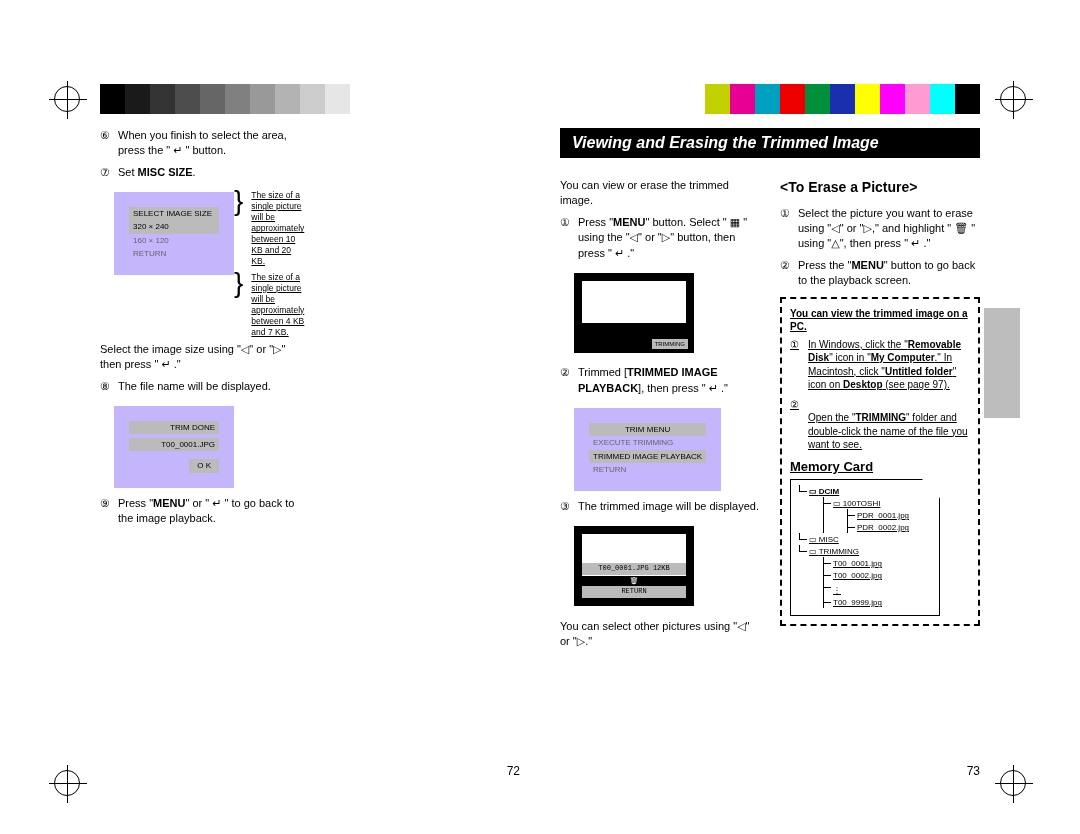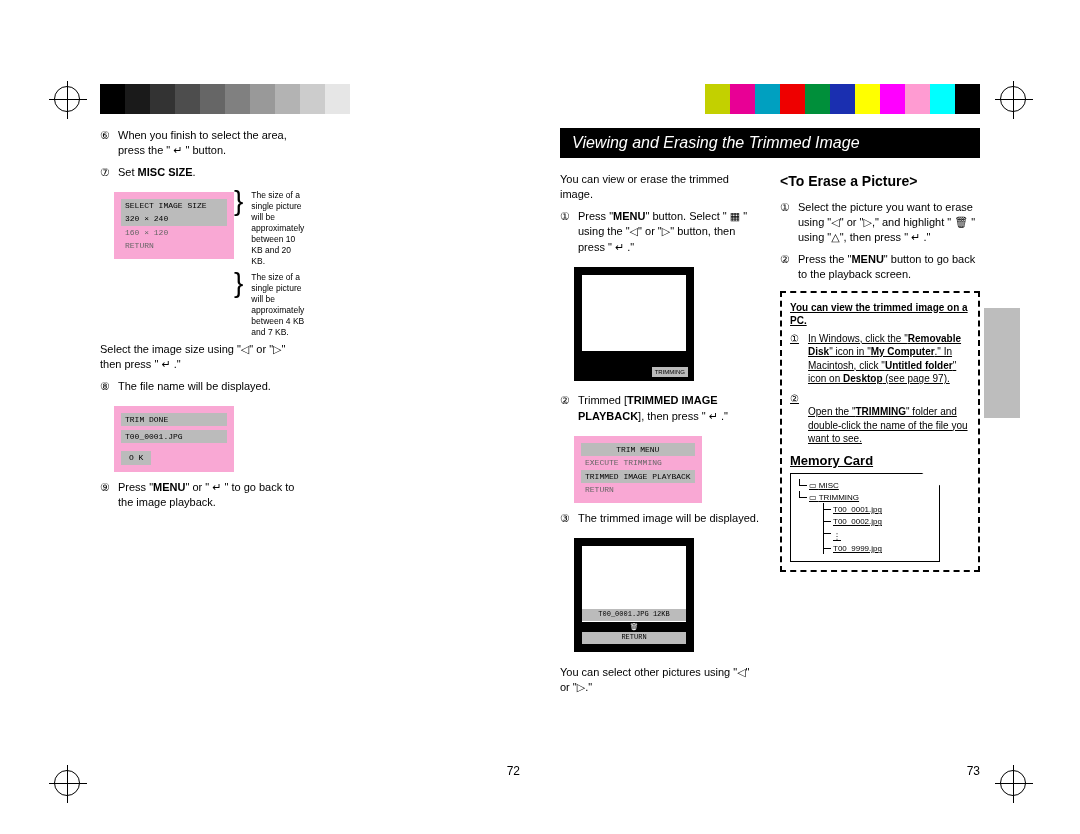--- a/index.html
+++ b/index.html
@@ -66,59 +66,59 @@
     top: 180px;
     width: 36px;
     height: 110px;
     background: #bdbdbd;
   }
 
   .title-bar {
     background: #000;
     color: #fff;
     font-style: italic;
-    font-weight: normal;
+    font-weight: bold;
     font-size: 16px;
     padding: 6px 12px;
-    margin-bottom: 14px;
+    margin-bottom: 20px;
   }
   .cols {
     display: flex;
     gap: 20px;
     flex: 1;
   }
   .col { flex: 1; font-size: 11px; line-height: 1.4; }
 
   .section-head {
     font-size: 14px;
     font-weight: bold;
     margin-bottom: 8px;
   }
 
   p { margin-bottom: 6px; }
   .step { display: flex; gap: 4px; margin-bottom: 6px; }
   .step-num { flex: 0 0 14px; }
 
   .lcd {
-    background: #f9a8d4;
+    background: #c4b5fd;
     color: #fff;
-    font-family: Liberation Mono, monospace;
+    font-family: Liberation Sans, sans-serif;
     font-size: 8px;
-    padding: 7px;
+    padding: 15px;
     margin: 6px 0 8px 14px;
     display: inline-block;
     min-width: 120px;
   }
   .lcd .row { padding: 1px 4px; }
   .lcd .hl { background: #bbb; color: #000; }
   .lcd img, .lcd-img {
     background: #000;
     margin: 6px 0 8px 14px;
     width: 120px;
-    height: 114px;
+    height: 80px;
     position: relative;
     display: inline-block;
   }
   .lcd-img .inner-img {
     position: absolute;
     top: 8px; left: 8px; right: 8px; bottom: 30px;
     background: #fff;
   }
   .lcd-img .caption {
     position: absolute;
@@ -126,20 +126,21 @@
     color: #fff;
     font-size: 7px;
     font-family: "Courier New", monospace;
     text-align: center;
   }
 
   .sidenote {
     font-size: 8.5px;
     line-height: 1.3;
     margin-left: 4px;
+    text-decoration: underline;
   }
   .brace-row { display: flex; align-items: flex-start; gap: 4px; margin: 4px 0; }
   .brace { font-size: 28px; line-height: 0.8; }
 
   .dashed-box {
     border: 2px dashed #000;
     padding: 8px;
     margin-top: 8px;
     font-size: 10px;
     line-height: 1.35;
@@ -255,21 +256,21 @@
           </div>
         </div>
 
         <p>Select the image size using "◁" or "▷" then press " ↵ ."</p>
 
         <div class="step">
           <span class="step-num">⑧</span>
           <span>The file name will be displayed.</span>
         </div>
 
-        <div class="lcd" style="text-align:left">
+        <div class="lcd" style="text-align:right">
           <div class="row hl">TRIM DONE</div>
           <div class="row hl" style="margin-top:4px">T00_0001.JPG</div>
           <div class="row hl" style="margin-top:8px;display:inline-block;padding:1px 8px">O K</div>
         </div>
 
         <div class="step">
           <span class="step-num">⑨</span>
           <span>
             <span>Press "</span><b>MENU</b><span>" or " ↵ " to go back to the image playback.</span>
           </span>
@@ -357,20 +358,30 @@
             <span>
               <br>
               <span>Open the "</span><b>TRIMMING</b><span>" folder and double-click the name of the file you want to see.</span>
             </span>
           </div>
 
           <div class="memcard">
             <div class="memcard-title">Memory Card</div>
             <div class="card-shape">
               <ul class="tree" style="list-style:none;padding-left:0">
+                <li><b>▭ <span>DCIM</span></b>
+                  <ul>
+                    <li>▭ <span>100TOSHI</span>
+                      <ul>
+                        <li>PDR_0001.jpg</li>
+                        <li>PDR_0002.jpg</li>
+                      </ul>
+                    </li>
+                  </ul>
+                </li>
                 <li>▭ <span>MISC</span></li>
                 <li>▭ <span>TRIMMING</span>
                   <ul>
                     <li>T00_0001.jpg</li>
                     <li>T00_0002.jpg</li>
                     <li style="padding-top:3px">⋮</li>
                     <li>T00_9999.jpg</li>
                   </ul>
                 </li>
               </ul>

